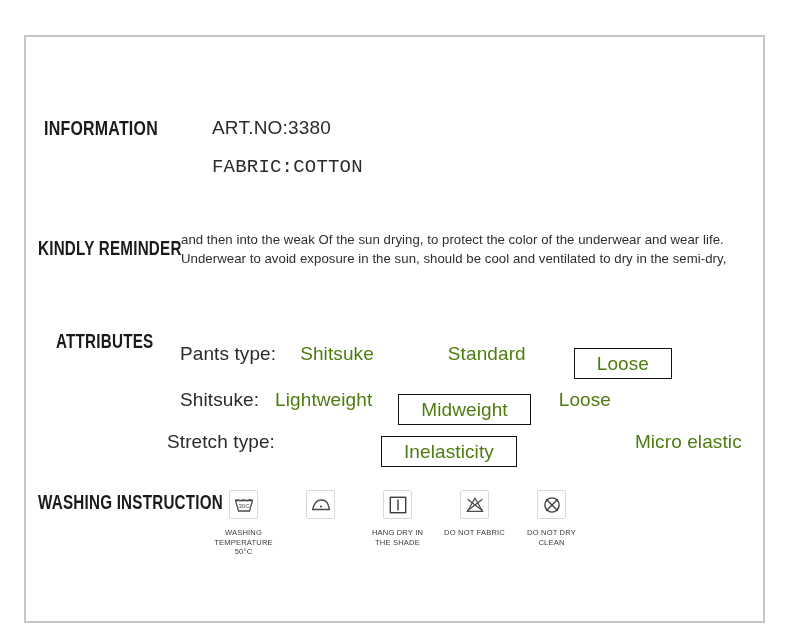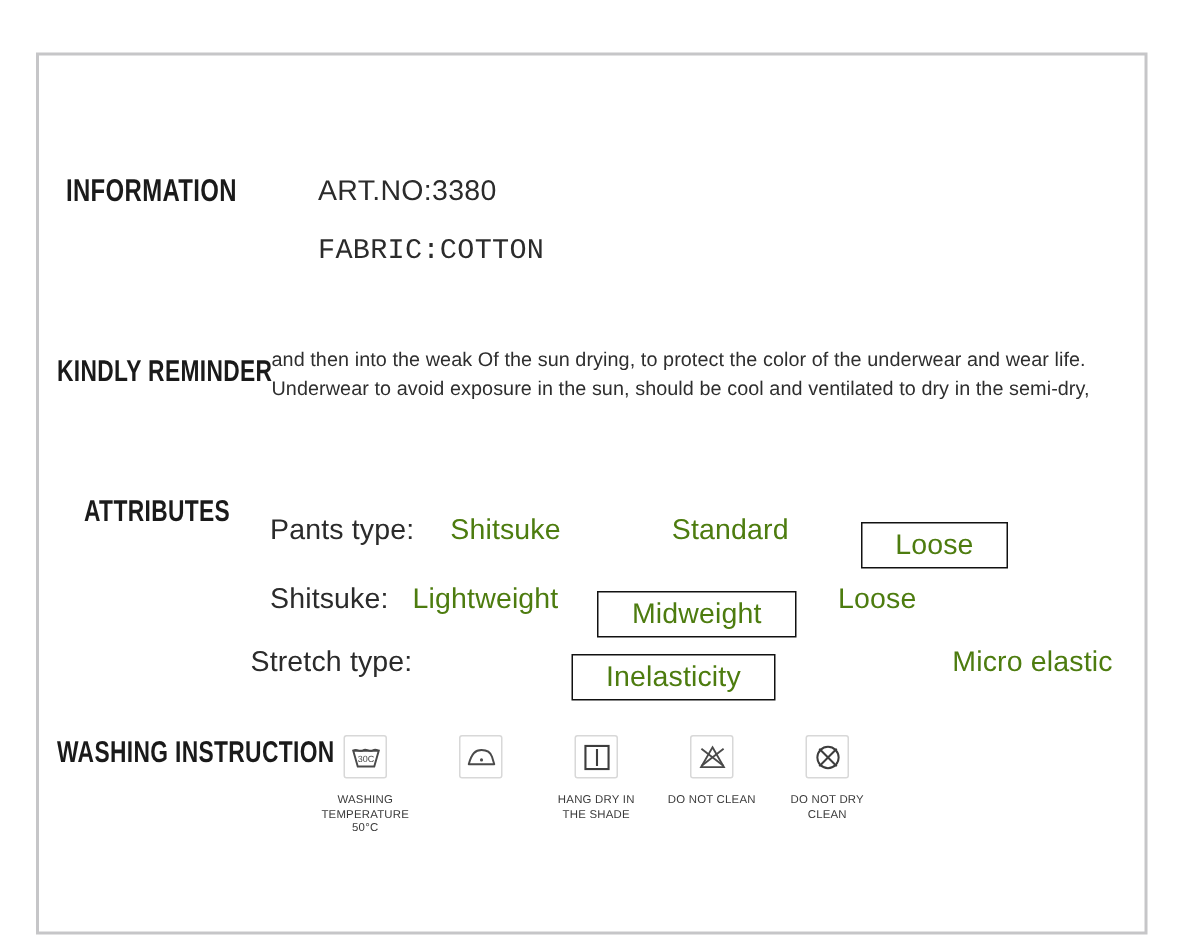--- a/index.html
+++ b/index.html
@@ -248,21 +248,21 @@
     </div>
 
     <div class="care-item">
       <div class="care-tile">
         <svg class="care-svg" width="22" height="20" viewBox="0 0 22 20">
           <path d="M11 3.2 L18.6 16.4 L3.4 16.4 Z" fill="none" stroke="#4a4a4a" stroke-width="1.25"></path>
           <line x1="3.6" y1="4.2" x2="18.4" y2="15.6" stroke="#4a4a4a" stroke-width="1.25"></line>
           <line x1="18.4" y1="4.2" x2="3.6" y2="15.6" stroke="#4a4a4a" stroke-width="1.25"></line>
         </svg>
       </div>
-      <div class="care-cap">DO NOT CLEAN</div>
+      <div class="care-cap">DO NOT FABRIC</div>
     </div>
 
     <div class="care-item">
       <div class="care-tile">
         <svg class="care-svg" width="20" height="20" viewBox="0 0 20 20">
           <circle cx="10" cy="10" r="7.1" fill="none" stroke="#3d3d3d" stroke-width="1.35"></circle>
           <line x1="4.2" y1="4.2" x2="15.8" y2="15.8" stroke="#3d3d3d" stroke-width="1.35"></line>
           <line x1="15.8" y1="4.2" x2="4.2" y2="15.8" stroke="#3d3d3d" stroke-width="1.35"></line>
         </svg>
       </div>

